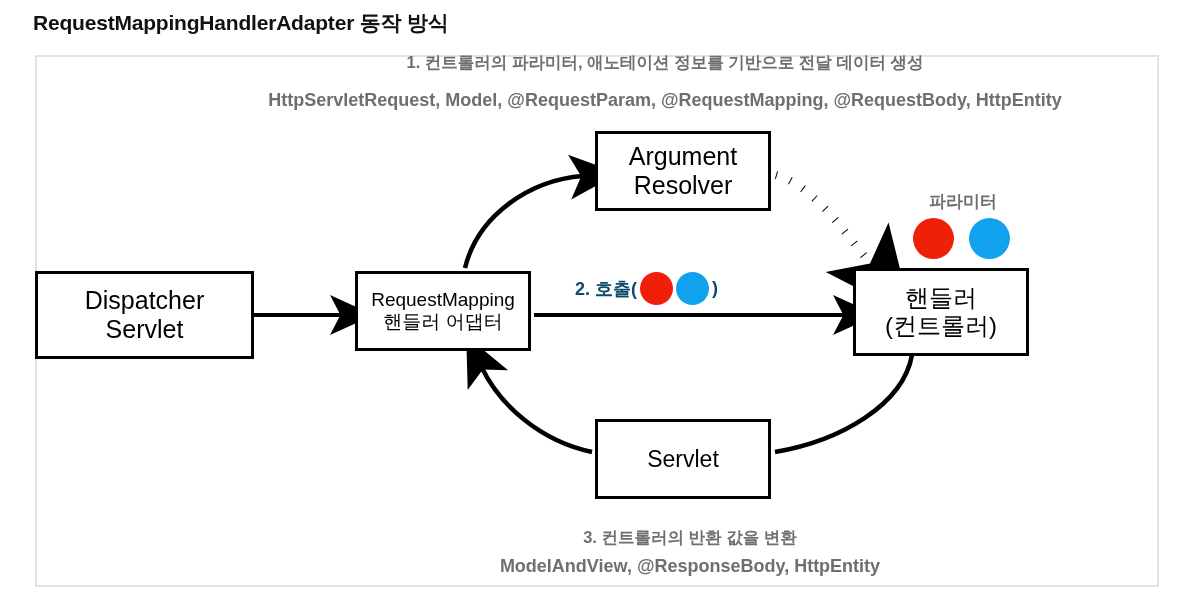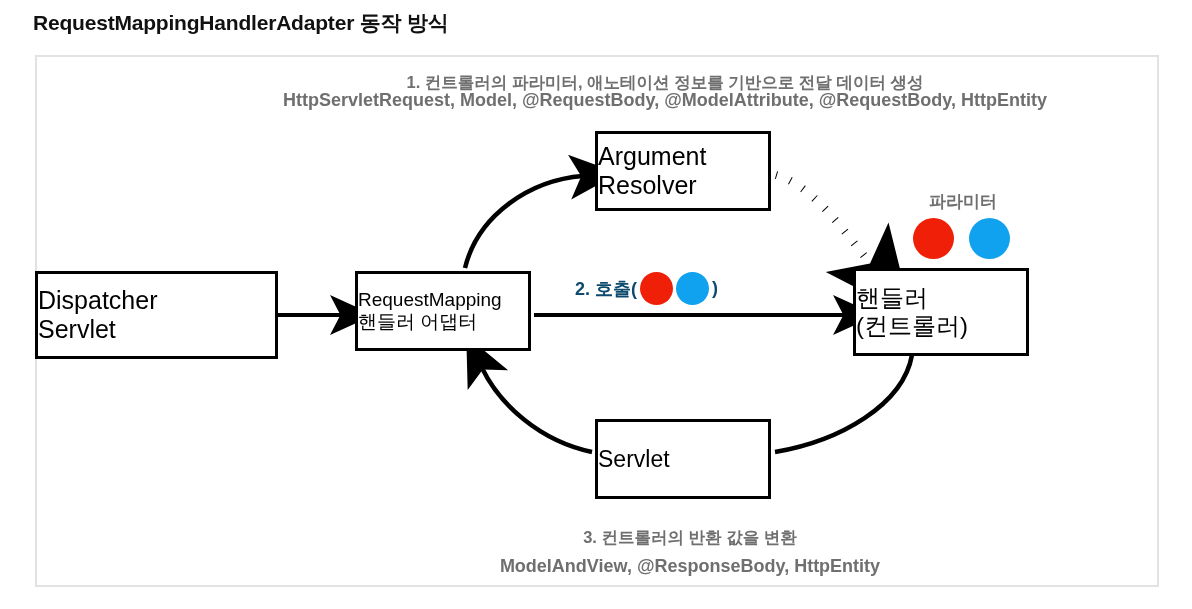--- a/index.html
+++ b/index.html
@@ -45,29 +45,29 @@
   .note-ko { font-size: 16.5px; }
   .note-en { font-size: 18px; }
 
   .node {
     position: absolute;
     border: 3.5px solid #000000;
     background: #ffffff;
     box-sizing: border-box;
     display: flex;
     flex-direction: column;
-    align-items: flex-start;
+    align-items: center;
     justify-content: center;
     text-align: center;
     color: #000000;
     line-height: 1.16;
   }
   .node .ln { display: block; white-space: nowrap; }
 
-  #node-dispatcher { left: 35px; top: 271px; width: 243px; height: 88px; font-size: 25px; }
+  #node-dispatcher { left: 35px; top: 271px; width: 219px; height: 88px; font-size: 25px; }
   #node-argument-resolver { left: 595px; top: 131px; width: 176px; height: 80px; font-size: 25px; }
   #node-request-mapping-adapter { left: 355px; top: 271px; width: 176px; height: 80px; font-size: 19px; }
   #node-handler { left: 853px; top: 268px; width: 176px; height: 88px; font-size: 24px; }
   #node-return-value-handler { left: 595px; top: 419px; width: 176px; height: 80px; font-size: 23px; }
 
   #label-call {
     position: absolute;
     left: 575px;
     top: 272px;
     display: flex;
@@ -113,22 +113,22 @@
     pointer-events: none;
   }
 </style>
 </head>
 <body>
 
 <div id="page-title">RequestMappingHandlerAdapter 동작 방식</div>
 
 <div id="diagram-frame"></div>
 
-<div class="note note-ko" style="left:665px; top:72px;text-align:center;">1. 컨트롤러의 파라미터, 애노테이션 정보를 기반으로 전달 데이터 생성</div>
-<div class="note note-en" style="left:665px; top:90px;">HttpServletRequest, Model, @RequestBody, @ModelAttribute, @RequestBody, HttpEntity</div>
+<div class="note note-ko" style="left:665px; top:52px;text-align:center;">1. 컨트롤러의 파라미터, 애노테이션 정보를 기반으로 전달 데이터 생성</div>
+<div class="note note-en" style="left:665px; top:90px;">HttpServletRequest, Model, @RequestParam, @RequestMapping, @RequestBody, HttpEntity</div>
 
 <div class="note note-ko" style="left:690px; top:527px;">3. 컨트롤러의 반환 값을 변환</div>
 <div class="note note-en" style="left:690px; top:556px;">ModelAndView, @ResponseBody, HttpEntity</div>
 
 <svg id="edges" viewBox="0 0 1192 609">
   <defs>
     <marker id="arrow-solid" markerWidth="13" markerHeight="13" refX="3" refY="5" orient="auto" markerUnits="strokeWidth">
       <path d="M0,0 L11,5 L0,10 L2.6,5 Z" fill="#000000"></path>
     </marker>
   </defs>

